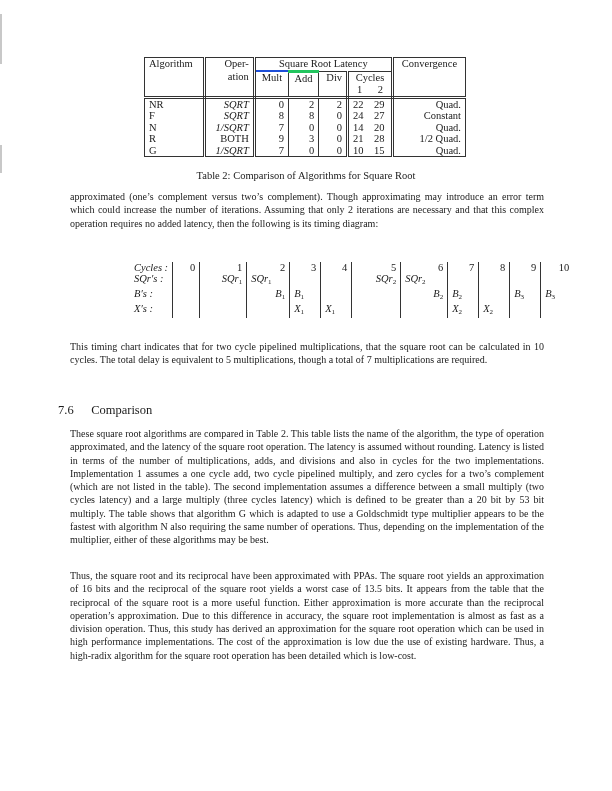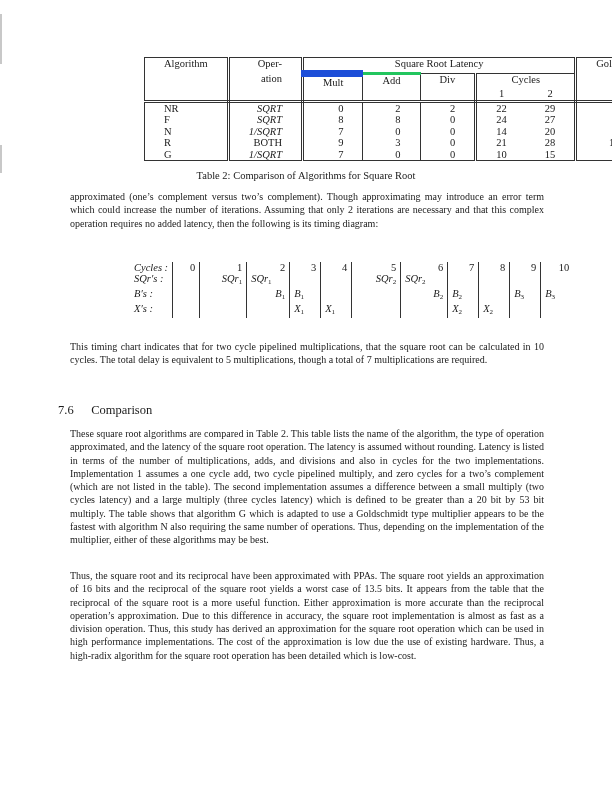--- a/index.html
+++ b/index.html
@@ -12,21 +12,21 @@
   .scan-mark { position: absolute; left: 0; width: 2px; background: #c8c8c8; }
 
   
   table.cmp {
     position: absolute; left: 144px; top: 57px; width: 322px;
     border-collapse: collapse;
     font-family: "Liberation Serif", "DejaVu Serif", serif;
     font-size: 10.5px; line-height: 11.5px;
     border: 1.5px solid #333;
   }
-  table.cmp td { padding: 0 19px; vertical-align: top; white-space: nowrap; }
+  table.cmp td { padding: 0 4px; vertical-align: top; white-space: nowrap; }
   .dbl-r { border-right: 3px double #333; }
   .sgl-r { border-right: 1px solid #333; }
   .hdr-bottom td { border-bottom: 3px double #333; }
   .ra { text-align: right; }
   .ca { text-align: center; }
   .la { text-align: left; }
   .it { font-style: italic; }
 
   .caption {
     position: absolute; left: 0; width: 612px; top: 170px; text-align: center;
@@ -75,26 +75,26 @@
 
   <div class="scan-mark" style="top:14px;height:50px;"></div>
   <div class="scan-mark" style="top:145px;height:28px;"></div>
 
   <table class="cmp">
     <tbody>
         <tr>
       <td class="la dbl-r">Algorithm</td>
       <td class="ra dbl-r">Oper-</td>
       <td class="ca dbl-r" colspan="5">Square Root Latency</td>
-      <td class="ca">Goldschmidt</td>
+      <td class="ca">Convergence</td>
     </tr>
     <tr>
       <td class="dbl-r"></td>
       <td class="ra dbl-r">ation</td>
-      <td class="ca sgl-r" style="border-top:7px solid #1d4ed8;margin-top:13px;">Mult</td>
+      <td class="ca sgl-r" style="border-top:2px solid #1d4ed8;margin-top:13px;">Mult</td>
       <td class="ca sgl-r" style="border-top:3px solid #22c55e;">Add</td>
       <td class="ca dbl-r" style="border-top:1px solid #333;text-align:right;">Div</td>
       <td class="ca dbl-r" colspan="2" style="border-top:1px solid #333;">Cycles</td>
       <td></td>
     </tr>
     <tr class="hdr-bottom">
       <td class="dbl-r"></td>
       <td class="dbl-r"></td>
       <td class="sgl-r"></td>
       <td class="sgl-r"></td>

